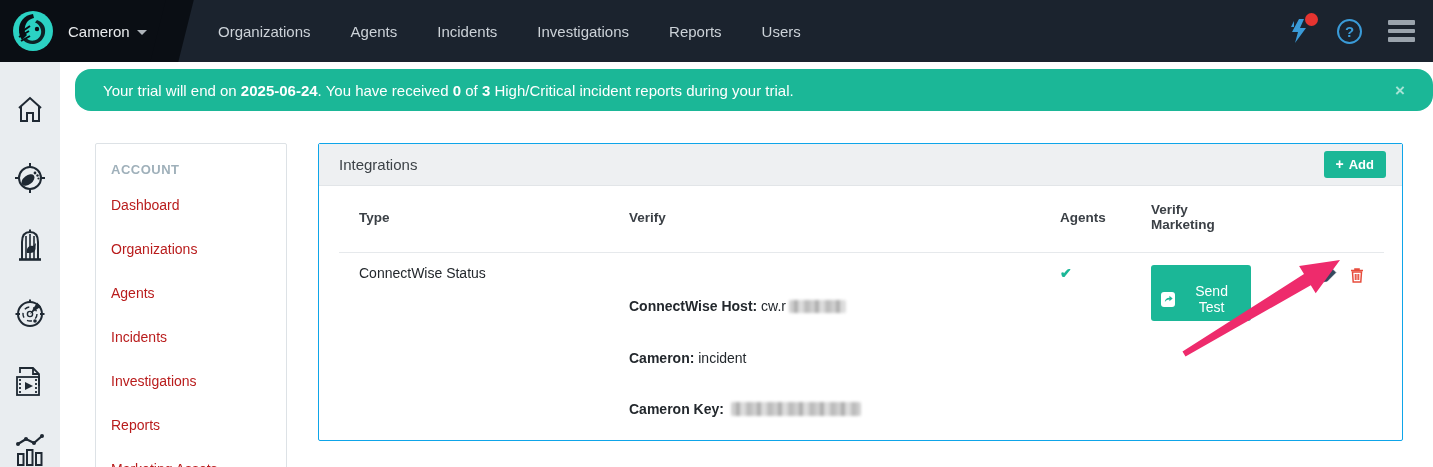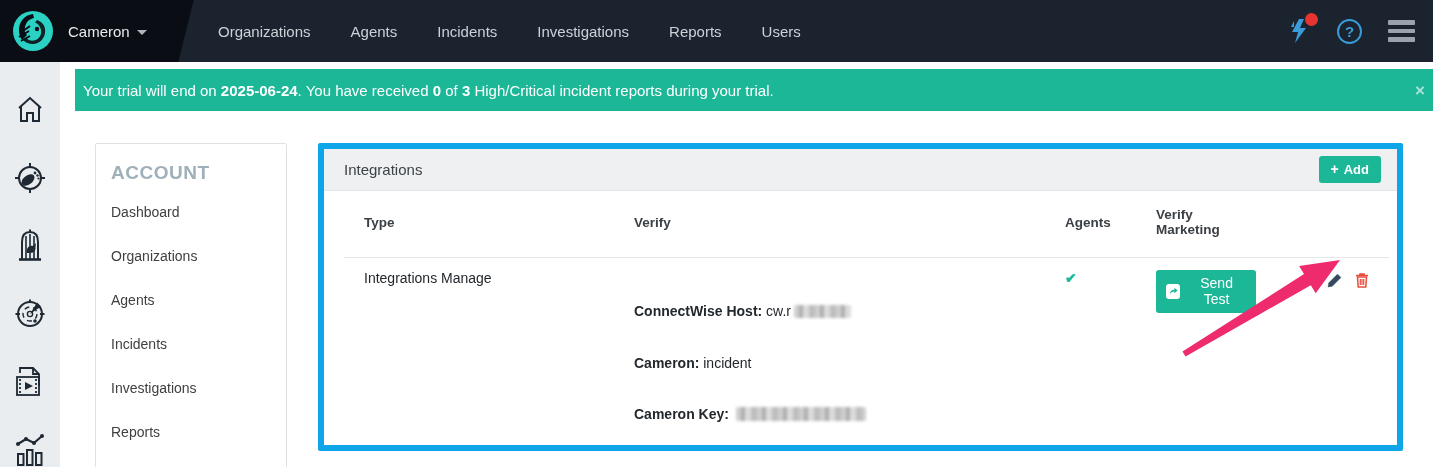--- a/index.html
+++ b/index.html
@@ -22,52 +22,52 @@
   .help-circle { width:25px; height:25px; border:2.5px solid #3a9bd8; border-radius:50%; color:#3a9bd8; font-weight:bold; font-size:15px; display:flex; align-items:center; justify-content:center; }
   .burger { display:flex; flex-direction:column; gap:4px; cursor:pointer; }
   .burger span { display:block; width:27px; height:4.5px; border-radius:1px; background:#9aa3ac; }
 
   
   .rail { position:absolute; top:62px; left:0; width:60px; height:405px; background:#e9edf0; z-index:5; padding-top:14px; }
   .rail-item { height:68px; display:flex; align-items:center; justify-content:center; cursor:pointer; }
   .rail-item svg { stroke:#1f2933; fill:none; stroke-width:1.7; }
 
   
-  .banner { position:absolute; top:69px; left:75px; width:1358px; height:42px; background:#1bb797; color:#fff; display:flex; align-items:center; padding:0 8px; font-size:15px; z-index:6; }
+  .banner { position:absolute; top:69px; left:75px; width:1358px; height:42px; background:#1bb797; color:#fff; display:flex; align-items:center; padding:0 28px; font-size:15px; z-index:6;border-radius:16px; }
   .banner b { font-weight:700; }
   .banner-close { margin-left:auto; color:#a8e4d6; font-size:17px; font-weight:700; cursor:pointer; line-height:1; }
 
   
   .content { position:absolute; top:143px; left:60px; width:1373px; height:324px; display:flex; align-items:flex-start; }
 
   
   .side-card { margin-left:35px; width:192px; height:380px; background:#fff; border:1px solid #dde2e6; border-radius:2px; padding:12px 15px; flex:0 0 auto; }
-  .side-heading { color:#9fb0ba; font-size:19px; font-weight:700; letter-spacing:.5px; padding:6px 0 10px; }
-  .side-item { display:block; color:#404040; font-size:14px; padding:10px 0 9px; margin-bottom:9px; cursor:pointer; text-decoration:none; }
-
-  
-  .panel { margin-left:31px; width:1085px; background:#fff; border:6px solid #0ea5e9; border-radius:2px; flex:0 0 auto; }
+  .side-heading { color:#9fb0ba; font-size:13px; font-weight:700; letter-spacing:.5px; padding:6px 0 10px; }
+  .side-item { display:block; color:#b91c1c; font-size:14px; padding:10px 0 9px; margin-bottom:9px; cursor:pointer; text-decoration:none; }
+
+  
+  .panel { margin-left:31px; width:1085px; background:#fff; border:1px solid #0ea5e9; border-radius:2px; flex:0 0 auto; }
   .panel-header { height:42px; background:#eef0f2; border-bottom:1px solid #e2e5e8; display:flex; align-items:center; padding:0 16px 0 20px; }
   .panel-title { font-size:15px; color:#3c4247; }
   .btn-green { background:#1bb797; color:#fff; border:none; border-radius:3px; font-size:13px; cursor:pointer; font-family:"Liberation Sans", sans-serif; }
   .add-btn { margin-left:auto; padding:5px 12px 6px; font-weight:700; display:flex; align-items:center; gap:5px; }
   .add-plus { font-weight:700; font-size:14px; }
 
   table.integrations { margin:0 20px; width:1045px; border-collapse:collapse; table-layout:fixed; }
   .integrations th { text-align:left; font-size:13.5px; color:#3b4046; padding:16px 20px 20px; border-bottom:1px solid #e6e9ec; }
   .integrations td { vertical-align:top; font-size:14px; color:#23282d; padding:12px 20px 20px; }
   .col-type { width:270px; } .col-details { width:431px; } .col-status { width:91px; } .col-verify { width:140px; } .col-actions { width:auto; }
   .detail-line { line-height:19.5px; white-space:nowrap;margin-top:32px; }
   .detail-line b { font-weight:700; }
   .redact { display:inline-block; vertical-align:-2px; height:13px; border-radius:2px; margin-left:3px;
             background:repeating-linear-gradient(90deg,#cfcfcf 0 5px,#aeaeae 5px 9px,#dcdcdc 9px 15px,#bdbdbd 15px 21px);
             filter:blur(1.6px); }
   .redact.host { width:57px; } .redact.key { width:130px; height:14px; }
   .status-check { color:#1bb797; font-size:14px; font-weight:700; }
-  .send-btn { display:inline-flex; align-items:center; gap:7px; padding:5px 10px 6px; font-size:14px; }
+  .send-btn { display:inline-flex; align-items:center; gap:7px; padding:18px 10px 6px; font-size:14px; }
   .send-ico { width:15px; height:15px; background:#fff; border-radius:3px; display:inline-flex; align-items:center; justify-content:center; }
   .actions { text-align:right; white-space:nowrap; padding-top:14px !important; }
   .action-ico { display:inline-block; cursor:pointer; margin-left:9px; }
 
   
   .annot { position:absolute; inset:0; width:1433px; height:467px; z-index:40; pointer-events:none; }
 </style>
 </head>
 <body>
 
@@ -213,21 +213,21 @@
           <tr>
             <th>Type</th>
             <th>Verify</th>
             <th>Agents</th>
             <th>Verify Marketing</th>
             <th></th>
           </tr>
         </thead>
         <tbody>
           <tr>
-            <td>Integrations Manage</td>
+            <td>ConnectWise Status</td>
             <td>
               <div class="detail-line">
                 <b>ConnectWise Host:</b>&nbsp;<span>cw.r</span><span class="redact host"></span>
               </div>
               <div class="detail-line">
                 <b>Cameron:</b>&nbsp;<span>incident</span>
               </div>
               <div class="detail-line">
                 <b>Cameron Key:</b>&nbsp;<span class="redact key"></span>
               </div>

